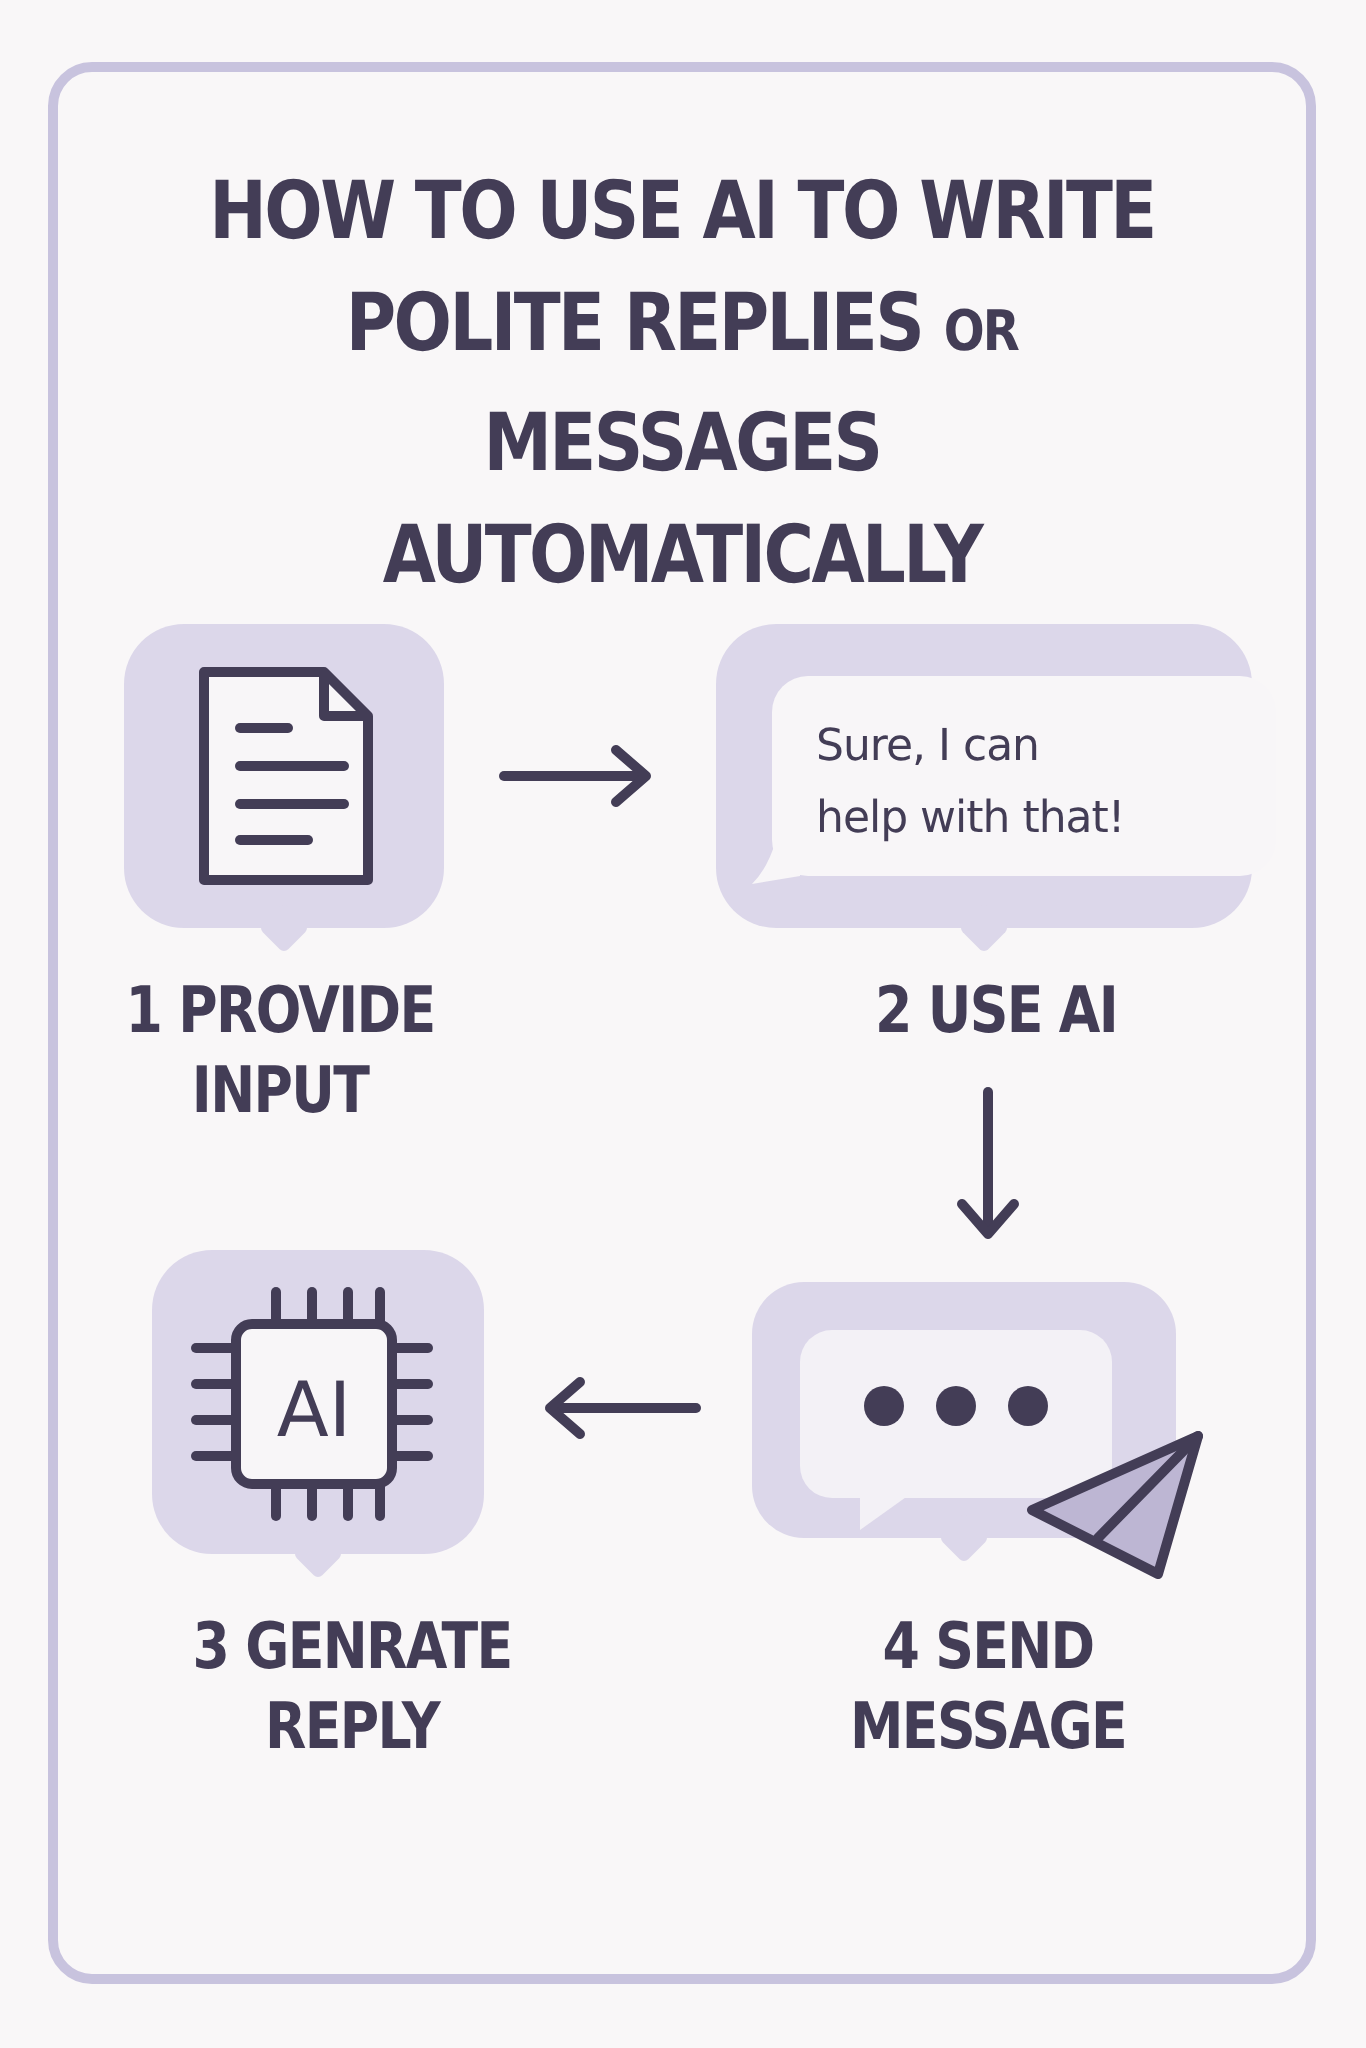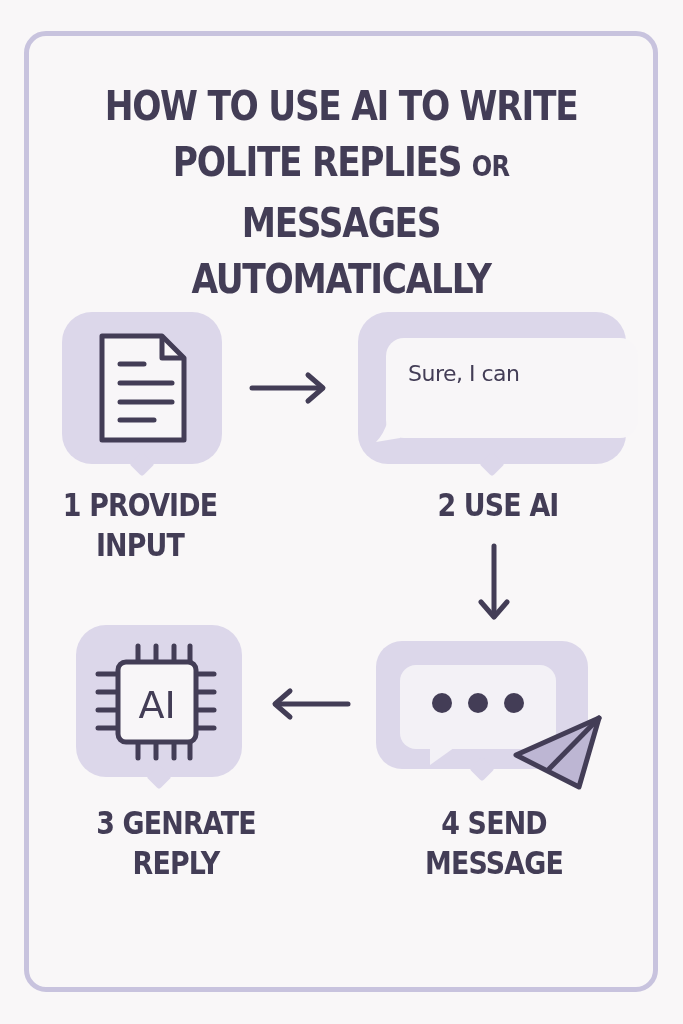--- a/index.html
+++ b/index.html
@@ -74,20 +74,21 @@
 
 <svg style="left:248px; top:370px;" width="80" height="36" viewBox="0 0 80 36">
   <line x1="4" y1="18" x2="74" y2="18" stroke="#433d56" stroke-width="5" stroke-linecap="round"></line>
   <polyline points="60,5 75,18 60,31" fill="none" stroke="#433d56" stroke-width="5" stroke-linecap="round" stroke-linejoin="round"></polyline>
 </svg>
 
 <div class="card" style="left:358px; top:312px; width:268px; height:152px;"></div>
 <div class="bubble-inner" style="left:386px; top:338px; width:252px; height:100px;">
   <div class="bubble-text">
     <div>Sure, I can</div>
+    <div>help with that!</div>
   </div>
 </div>
 <svg style="left:374px; top:420px;" width="30" height="26" viewBox="0 0 30 26">
   <path d="M14 0 L26 0 L26 18 L2 22 Q10 14 14 0 Z" fill="#f8f6f8"></path>
 </svg>
 <div class="label" style="left:388px; top:485px; width:220px;">
   <div>2 USE AI</div>
 </div>
 
 <svg style="left:474px; top:542px;" width="40" height="82" viewBox="0 0 40 82">

